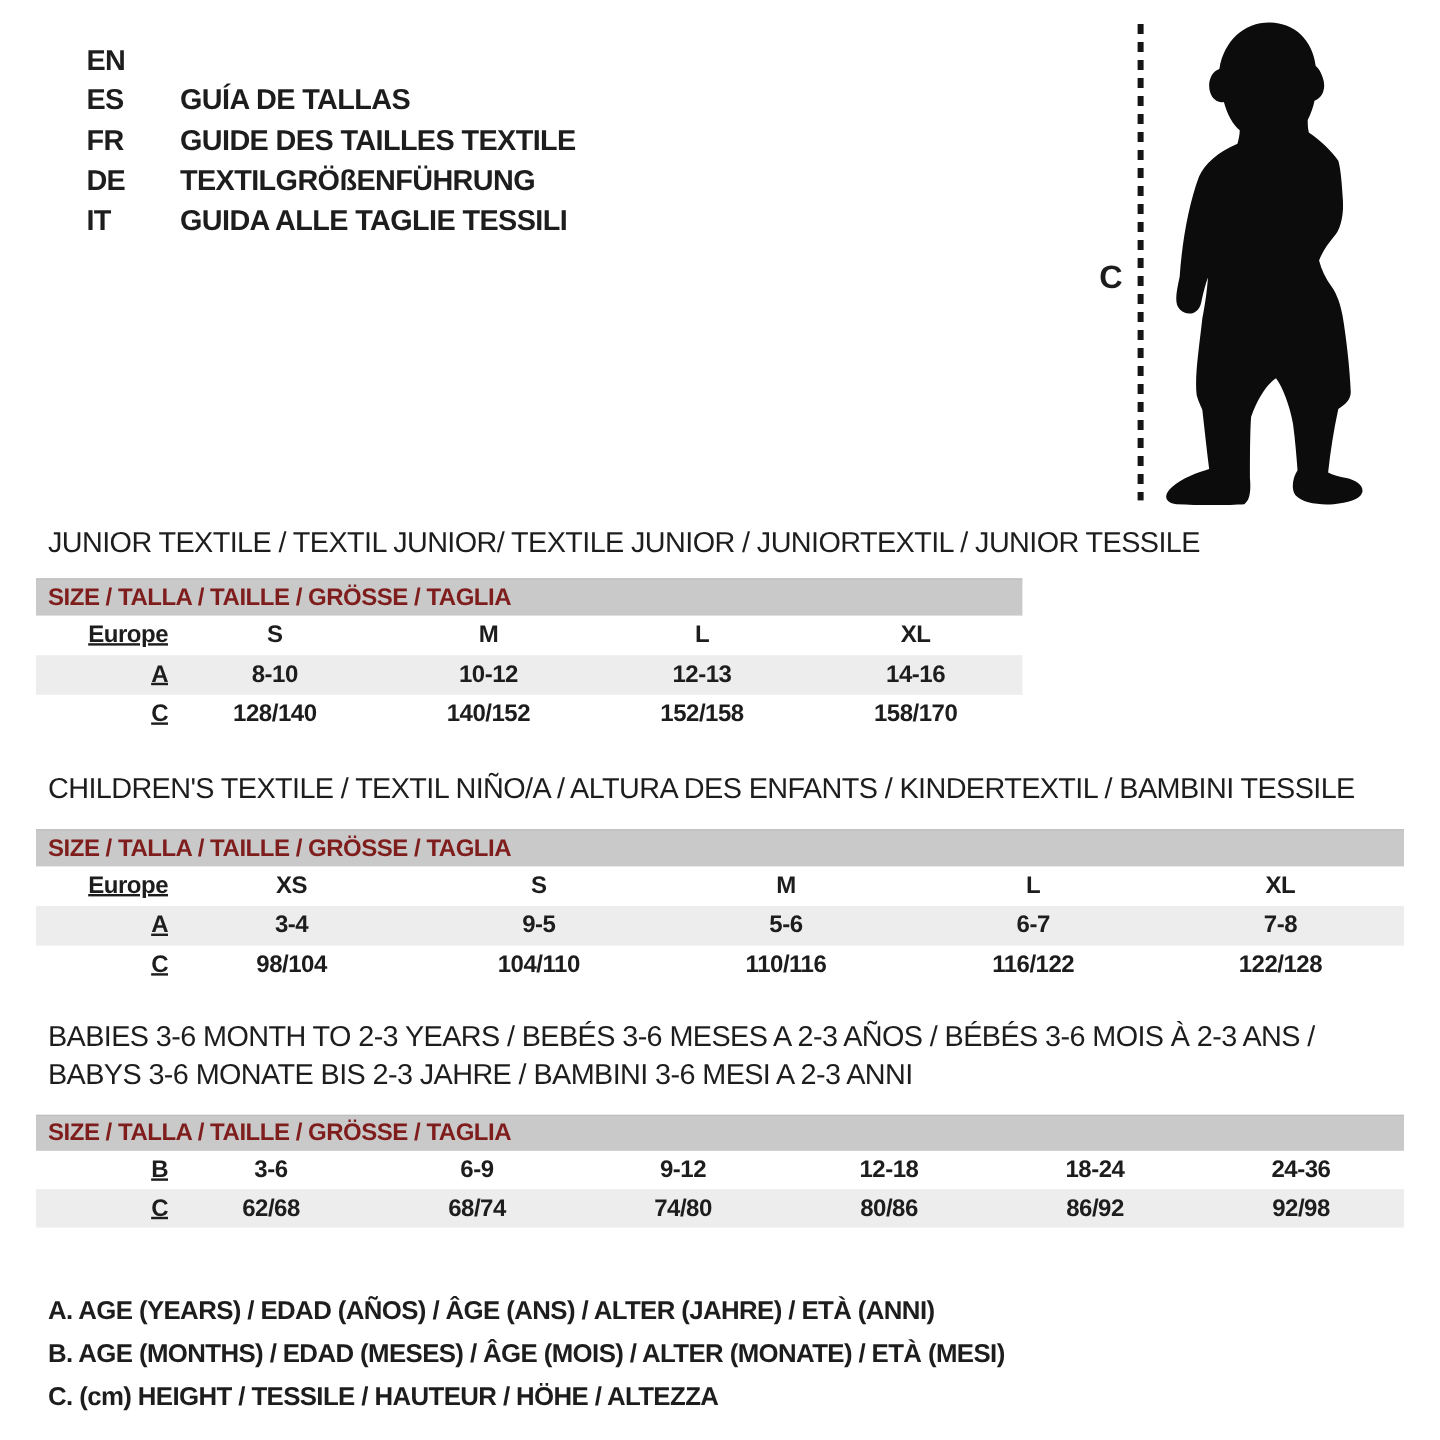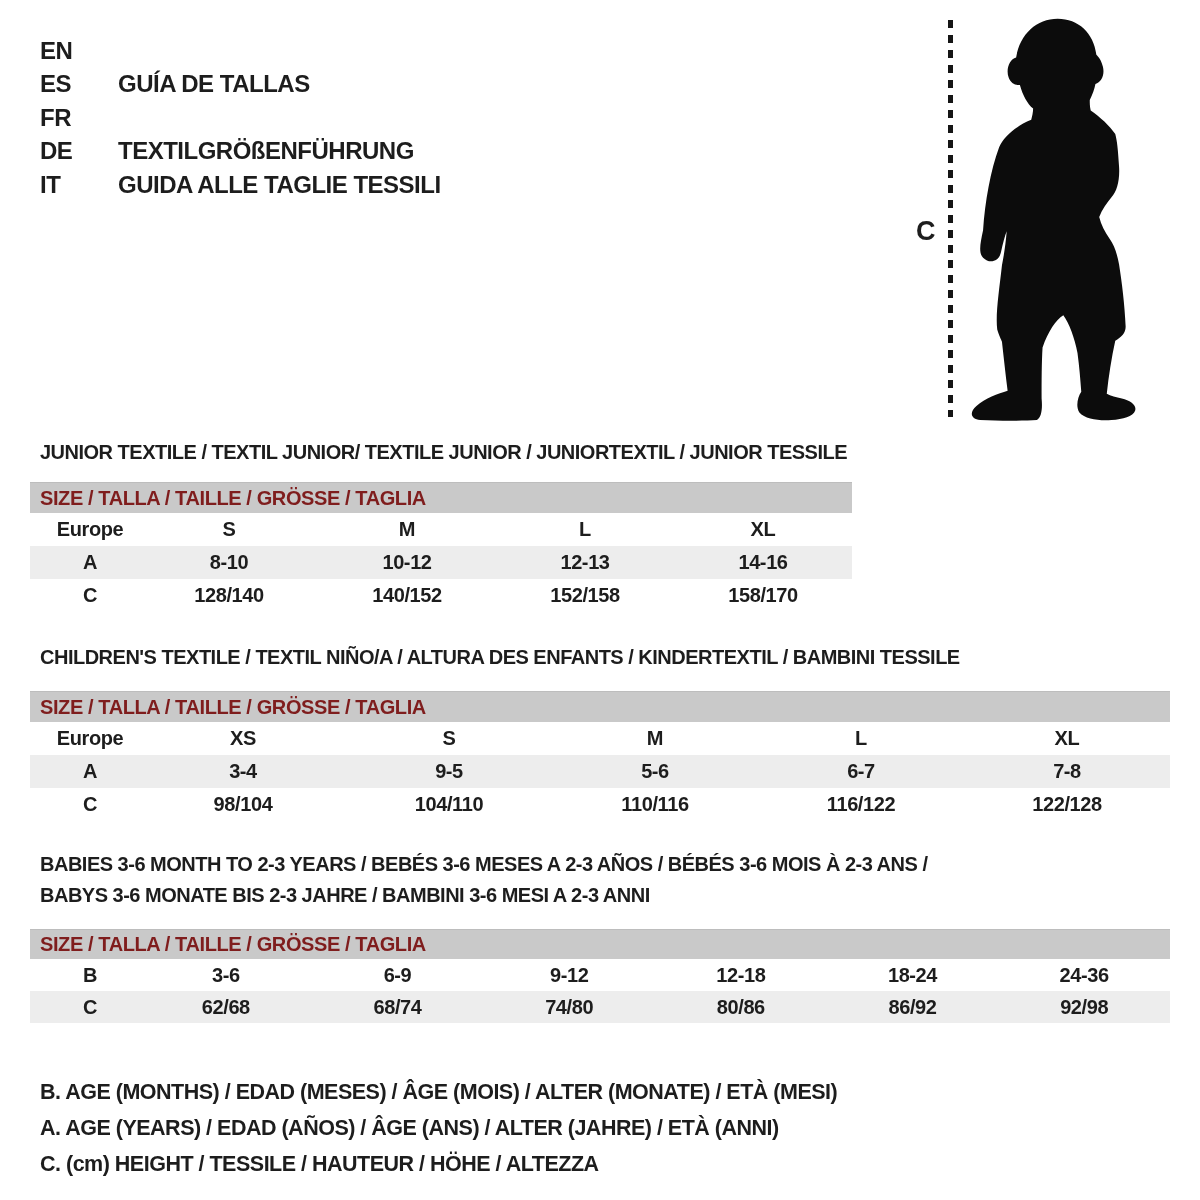--- a/index.html
+++ b/index.html
@@ -7,39 +7,39 @@
     position:relative; width:1200px; height:1200px;
     background:#fff; overflow:hidden;
     font-family:"Liberation Sans", sans-serif;
     color:#1d1d1d;
     -webkit-font-smoothing:antialiased;
   }
   
   #lang-rows { position:absolute; left:40px; top:34px; }
   .lang-row { display:flex; height:33.5px; align-items:center;
               font-size:24px; font-weight:700; letter-spacing:-0.5px; }
-  .lang-code { width:78px; }
+  .lang-code { width:78px;margin-left:32px; }
   
   #dashed-line { position:absolute; left:948px; top:20px; width:5px; height:397px;
     background:repeating-linear-gradient(to bottom, #151515 0 8px, transparent 8px 15px); }
   #c-label { position:absolute; left:916px; top:216px; font-size:27px; font-weight:700; }
   #baby-svg { position:absolute; left:957px; top:16px; }
   
-  .sec-title { position:absolute; left:40px; font-size:20px; font-weight:700;
+  .sec-title { position:absolute; left:40px; font-size:24px; font-weight:400;
                letter-spacing:-0.5px; line-height:31px; white-space:nowrap; }
   
   .size-table { position:absolute; left:30px; }
   .bar { height:31px; background:#c9c9c9; display:flex; align-items:center;
          padding-left:10px; font-size:20px; font-weight:700; letter-spacing:-0.4px;
          color:#7f1d1d; box-sizing:border-box; border-top:1px solid #bdbdbd; }
   .trow { display:grid; height:33px; align-items:center;
           font-size:20px; font-weight:700; letter-spacing:-0.4px; }
   .trow.shaded { background:#ededed; }
   .tcell { text-align:center; }
-  .tcell.lbl { text-align:center; padding-left:10px; }
+  .tcell.lbl { text-align:right; padding-left:10px;text-decoration:underline; }
   #table-2 .bar { height:30px; }
   #table-2 .trow { height:32px; }
   
   #legend { position:absolute; left:40px; top:1074px; }
   .legend-line { height:36px; font-size:21.5px; font-weight:700;
                  letter-spacing:-0.5px; display:flex; align-items:center; }
 </style>
 </head>
 <body>
 
@@ -48,20 +48,21 @@
   <div id="lang-rows">
       <div class="lang-row">
         <span class="lang-code">EN</span>
       </div>
       <div class="lang-row">
         <span class="lang-code">ES</span>
         <span class="lang-label">GUÍA DE TALLAS</span>
       </div>
       <div class="lang-row">
         <span class="lang-code">FR</span>
+        <span class="lang-label">GUIDE DES TAILLES TEXTILE</span>
       </div>
       <div class="lang-row">
         <span class="lang-code">DE</span>
         <span class="lang-label">TEXTILGRÖßENFÜHRUNG</span>
       </div>
       <div class="lang-row">
         <span class="lang-code">IT</span>
         <span class="lang-label">GUIDA ALLE TAGLIE TESSILI</span>
       </div>
     </div>
@@ -200,18 +201,18 @@
           <div class="tcell">68/74</div>
           <div class="tcell">74/80</div>
           <div class="tcell">80/86</div>
           <div class="tcell">86/92</div>
           <div class="tcell">92/98</div>
         </div>
       </div>
   </div>
 
   <div id="legend">
+      <div class="legend-line">A. AGE (YEARS) / EDAD (AÑOS) / ÂGE (ANS) / ALTER (JAHRE) / ETÀ (ANNI)</div>
       <div class="legend-line">B. AGE (MONTHS) / EDAD (MESES) / ÂGE (MOIS) / ALTER (MONATE) / ETÀ (MESI)</div>
-      <div class="legend-line">A. AGE (YEARS) / EDAD (AÑOS) / ÂGE (ANS) / ALTER (JAHRE) / ETÀ (ANNI)</div>
       <div class="legend-line">C. (cm) HEIGHT / TESSILE / HAUTEUR / HÖHE / ALTEZZA</div>
     </div>
 
 </div>
 
 </body></html>

